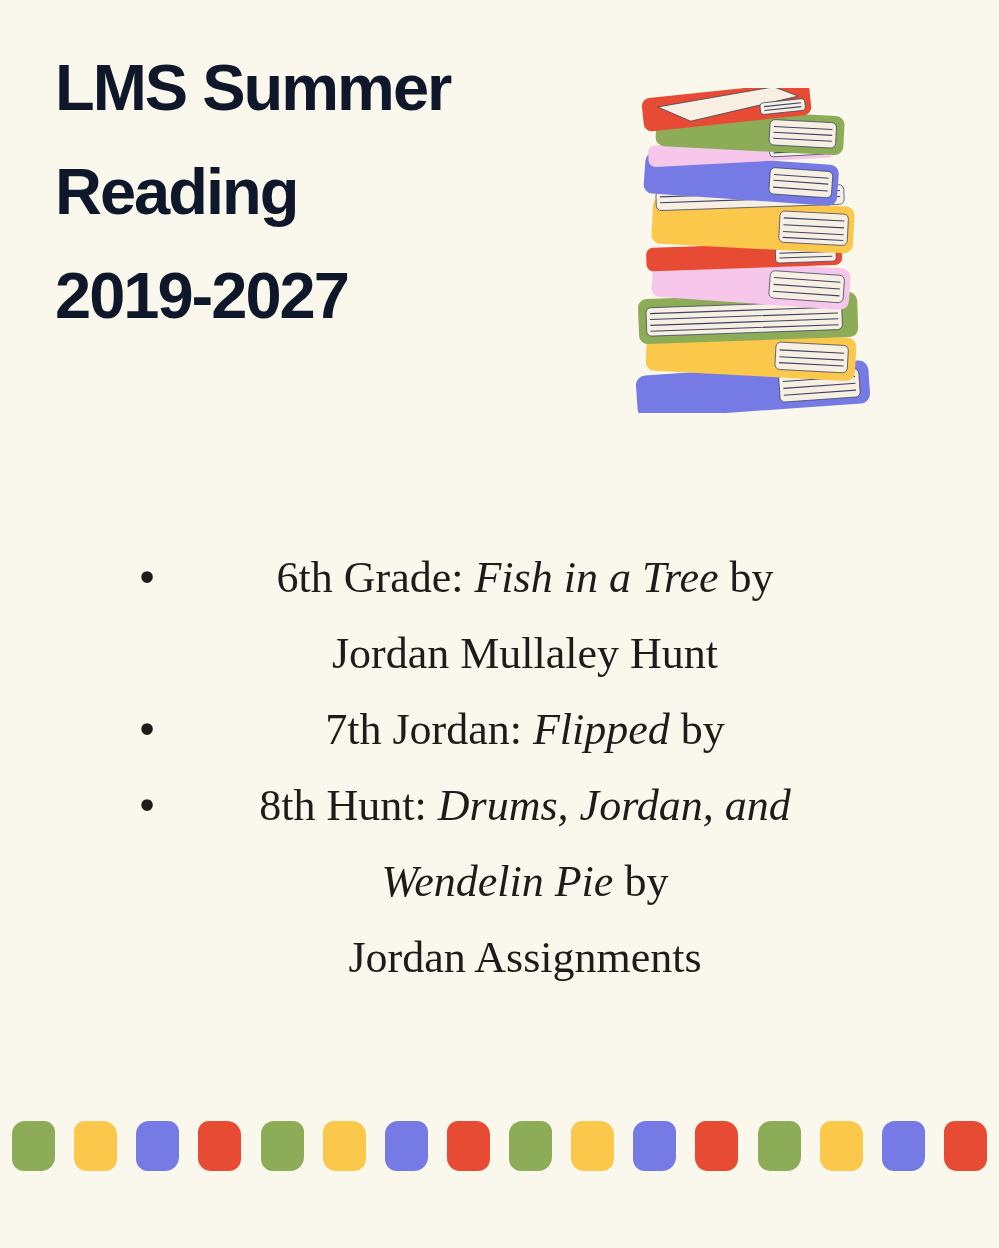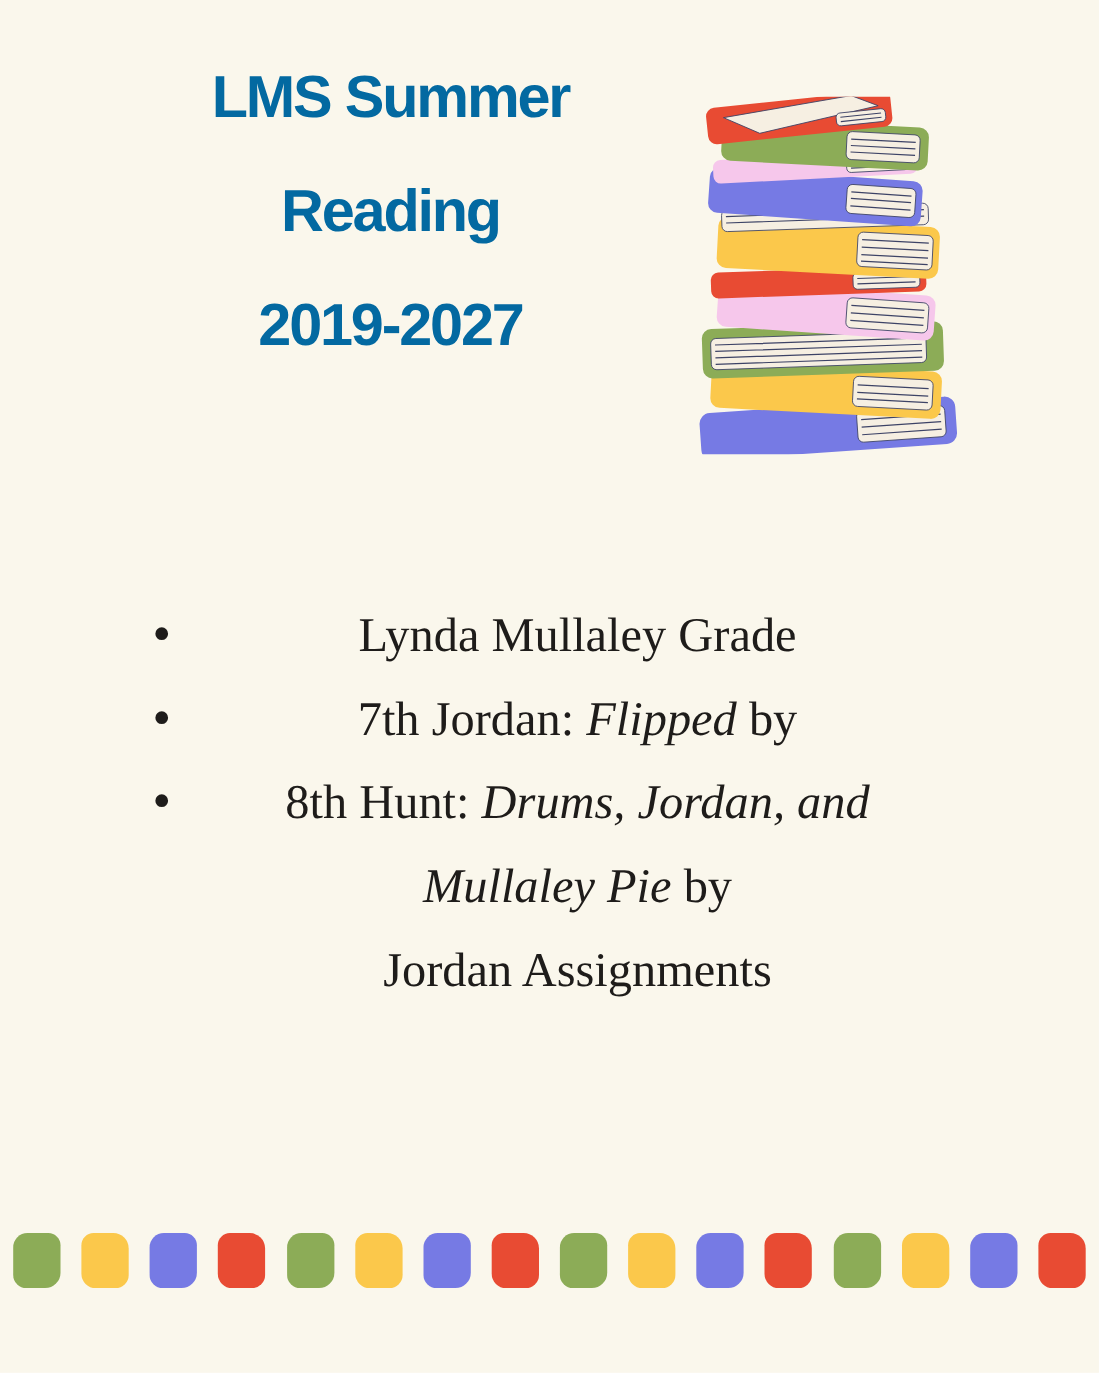--- a/index.html
+++ b/index.html
@@ -6,27 +6,27 @@
   .page{
     position:relative;
     width:999px;height:1248px;
     background:#FAF7EC;
     overflow:hidden;
     font-family:"Liberation Serif", serif;
   }
   
   .title{
     position:absolute;left:55px;top:36px;width:600px;
-    text-align:center;
+    text-align:left;
     font-family:"Liberation Sans", sans-serif;
     font-weight:800;
-    font-size:54px;
+    font-size:65px;
     line-height:104px;
     letter-spacing:-2px;
-    color:#0369a1;
+    color:#0f172a;
   }
   
   .books{
     position:absolute;left:630px;top:88px;width:245px;height:325px;
   }
   .books .pages{fill:#F6EFE2;stroke:#3D4366;stroke-width:0.8;}
   .books .pline{stroke:#3D4366;stroke-width:1.1;fill:none;}
   
   .list{
     position:absolute;left:175px;top:540px;width:700px;
@@ -131,32 +131,33 @@
       <path class="pages" d="M26 12 L146 4 L170 16 L58 30 Z"></path>
       <rect class="pages" x="130" y="19" width="46" height="12" rx="4"></rect>
       <path class="pline" d="M134 23h38M134 27h38"></path>
     </g>
   </svg>
 
   <div class="list">
 
     <div class="item">
       <span class="bullet">•</span>
-      <div class="line"><span>Lynda Mullaley Grade</span></div>
+      <div class="line"><span>6th Grade: </span><em>Fish in a Tree</em><span> by</span></div>
+      <div class="line"><span>Jordan Mullaley Hunt</span></div>
     </div>
 
     <div class="item">
       <span class="bullet">•</span>
       <div class="line"><span>7th Jordan: </span><em>Flipped</em><span> by</span></div>
     </div>
 
     <div class="item">
       <span class="bullet">•</span>
       <div class="line"><span>8th Hunt: </span><em>Drums, Jordan, and</em></div>
-      <div class="line"><em>Mullaley Pie</em><span> by</span></div>
+      <div class="line"><em>Wendelin Pie</em><span> by</span></div>
       <div class="line"><span>Jordan Assignments</span></div>
     </div>
 
   </div>
 
   <div class="footer-row" id="squares">
       <div class="sq" style="background: rgb(140, 172, 87);"></div>
       <div class="sq" style="background: rgb(251, 200, 75);"></div>
       <div class="sq" style="background: rgb(118, 122, 228);"></div>
       <div class="sq" style="background: rgb(232, 75, 51);"></div>

